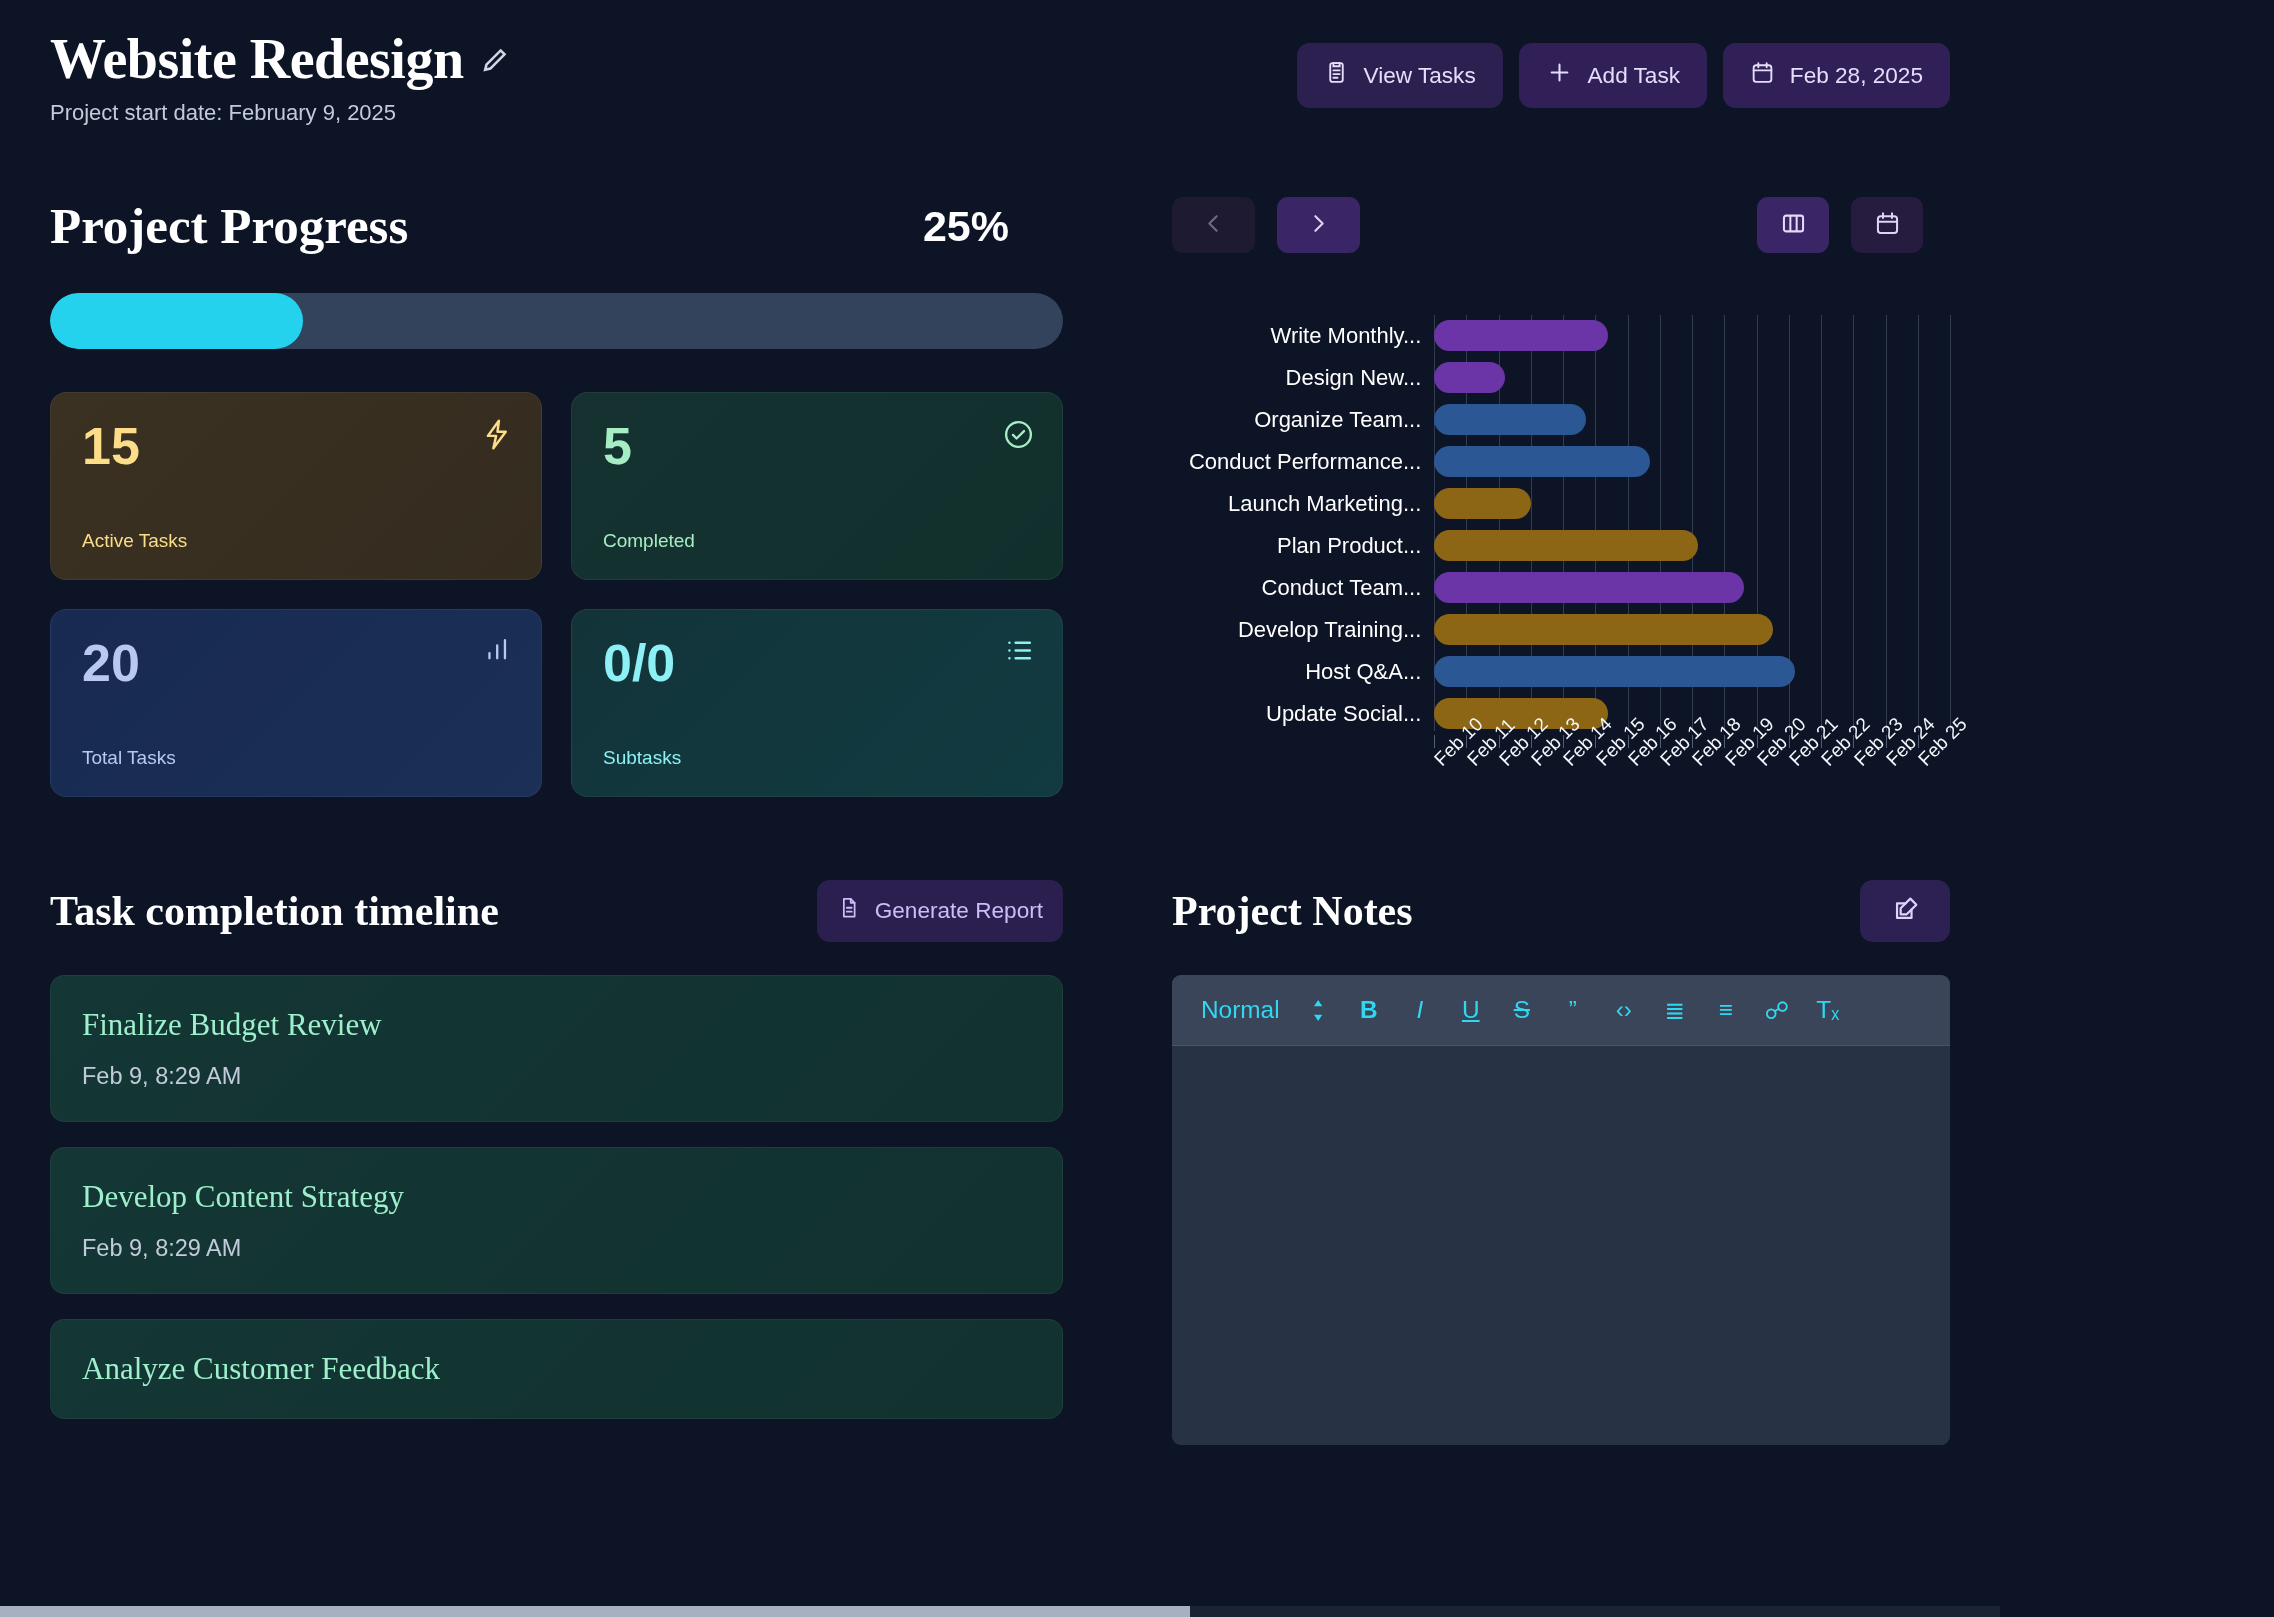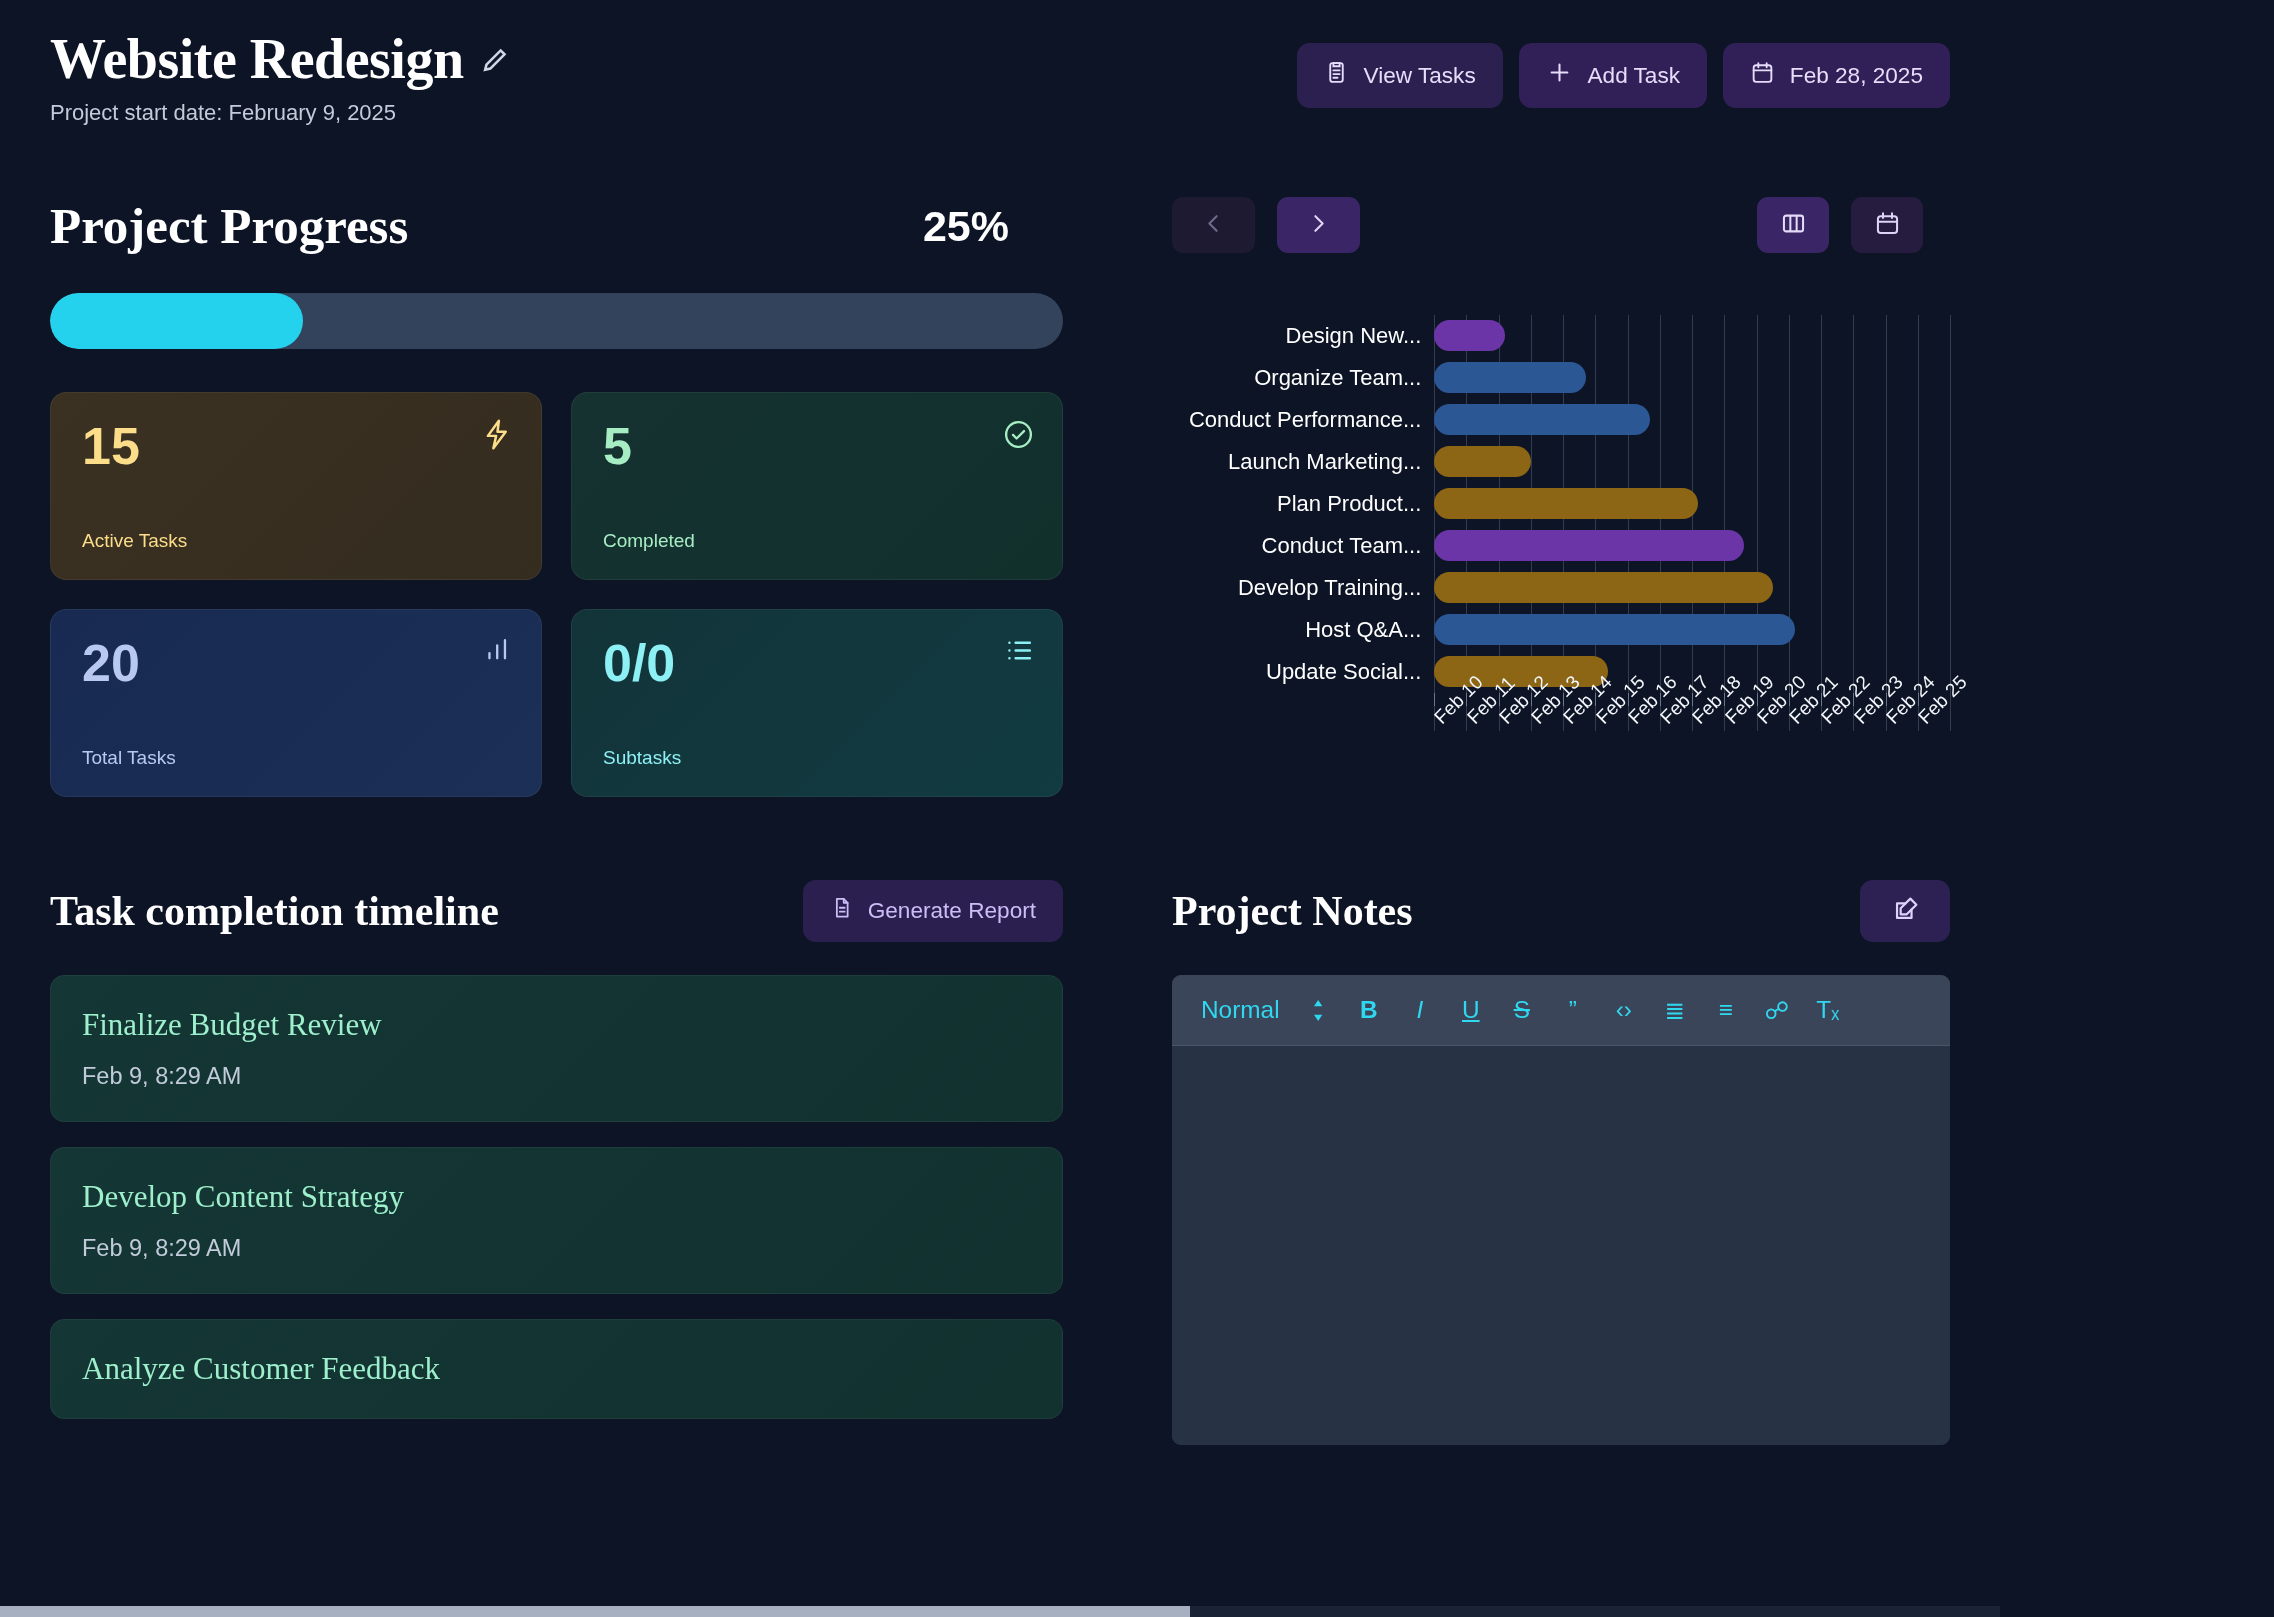--- a/index.html
+++ b/index.html
@@ -88,21 +88,21 @@
   .tick-lbl {
     position: absolute; top: 20px; font-size: 19px; color: #f3f6fb;
     transform: rotate(-45deg); transform-origin: left top; white-space: nowrap;
   }
 
   
   .bottom { display: flex; gap: 109px; margin-top: 83px; }
   .sec-head { display: flex; align-items: center; justify-content: space-between; }
   .sec-title-sm { font-family: "Liberation Serif", serif; font-weight: 700; font-size: 42px; color: #fff; }
   .gen-btn {
-    display: flex; align-items: center; gap: 14.5px; height: 62px; padding: 0 27px;
+    display: flex; align-items: center; gap: 14.5px; height: 62px; padding: 0 20px;
     border-radius: 12.7px; background: #2b1f4f; color: #cdbcf7; font-size: 22.6px;
     border: none; cursor: pointer;
   }
   .edit-note-btn {
     width: 90px; height: 62px; border-radius: 12.7px; background: #2d2154;
     border: none; cursor: pointer; display: flex; align-items: center; justify-content: center;
   }
   .timeline { margin-top: 33px; display: flex; flex-direction: column; gap: 25px; }
   .t-item {
     background: linear-gradient(135deg,#143634,#11322f);
@@ -272,20 +272,26 @@
             <i style="left: 62.5%;"></i>
             <i style="left: 68.75%;"></i>
             <i style="left: 75%;"></i>
             <i style="left: 81.25%;"></i>
             <i style="left: 87.5%;"></i>
             <i style="left: 93.75%;"></i>
             <i style="left: 100%;"></i>
           </div>
         <div class="gantt-rows" id="gantt-rows">
             <div class="g-row">
+              <div class="g-label">Write Monthly...</div>
+              <div class="g-track">
+                <div class="g-bar" style="left:0%;width:33.75%;background:#6b35a8"></div>
+              </div>
+            </div>
+            <div class="g-row">
               <div class="g-label">Design New...</div>
               <div class="g-track">
                 <div class="g-bar" style="left:0%;width:13.750000000000002%;background:#6b35a8"></div>
               </div>
             </div>
             <div class="g-row">
               <div class="g-label">Organize Team...</div>
               <div class="g-track">
                 <div class="g-bar" style="left:0%;width:29.375%;background:#2c5795"></div>
               </div>

